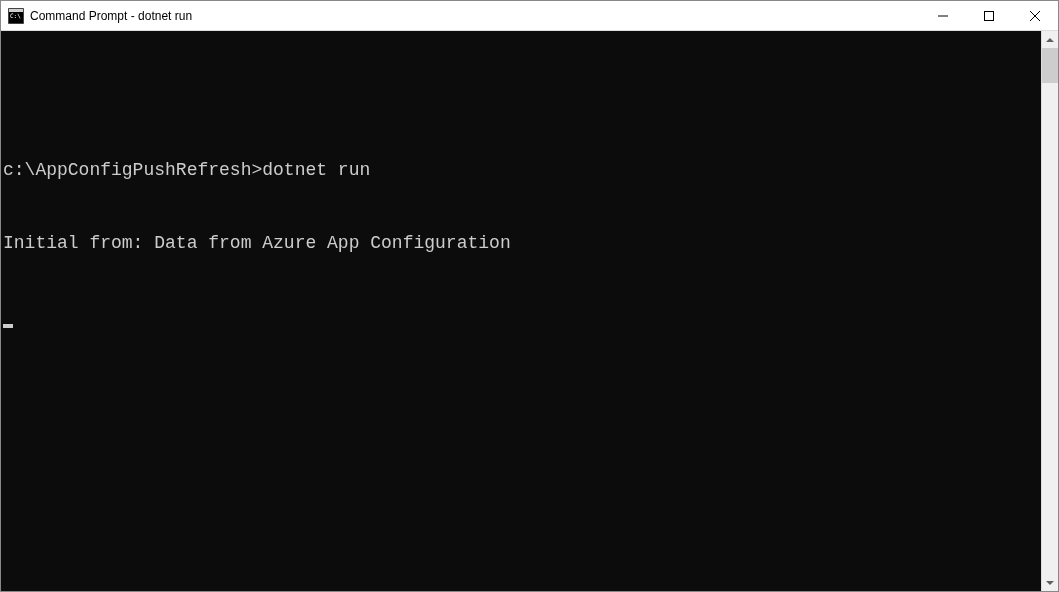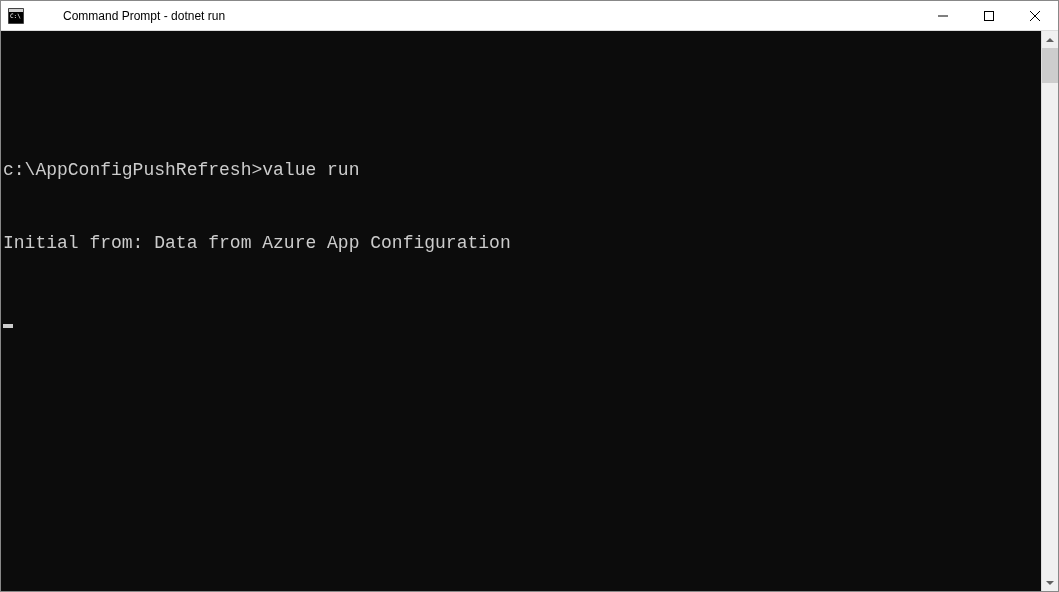--- a/index.html
+++ b/index.html
@@ -14,21 +14,20 @@
       background: #ffffff;
       overflow: hidden;
       border: 1px solid #888;
     }
     .titlebar {
       height: 30px;
       background: #ffffff;
       display: flex;
       align-items: center;
       border-bottom: 1px solid #ddd;
-      gap: 33px;
     }
     .titlebar-icon {
       width: 16px;
       height: 16px;
       margin-left: 7px;
       margin-right: 6px;
       display: flex;
       align-items: center;
       justify-content: center;
     }
@@ -162,21 +161,21 @@
           <line x1="0" y1="0" x2="10" y2="10" stroke="#000" stroke-width="1"></line>
           <line x1="10" y1="0" x2="0" y2="10" stroke="#000" stroke-width="1"></line>
         </svg>
     </button>
   </div>
 </div>
 
 <div class="content-wrapper">
   <div class="terminal">
     <div class="terminal-content">
-      <div class="terminal-line"><span>c:\AppConfigPushRefresh&gt;</span><span>value run</span></div>
+      <div class="terminal-line"><span>c:\AppConfigPushRefresh&gt;</span><span>dotnet run</span></div>
       <div class="terminal-line">Initial from: Data from Azure App Configuration</div>
       <div><span class="cursor"></span></div>
     </div>
   </div>
   <div class="scrollbar">
     <div class="scrollbar-up">
       <div class="scroll-arrow up"></div>
     </div>
     <div class="scrollbar-thumb"></div>
     <div class="scrollbar-down">

